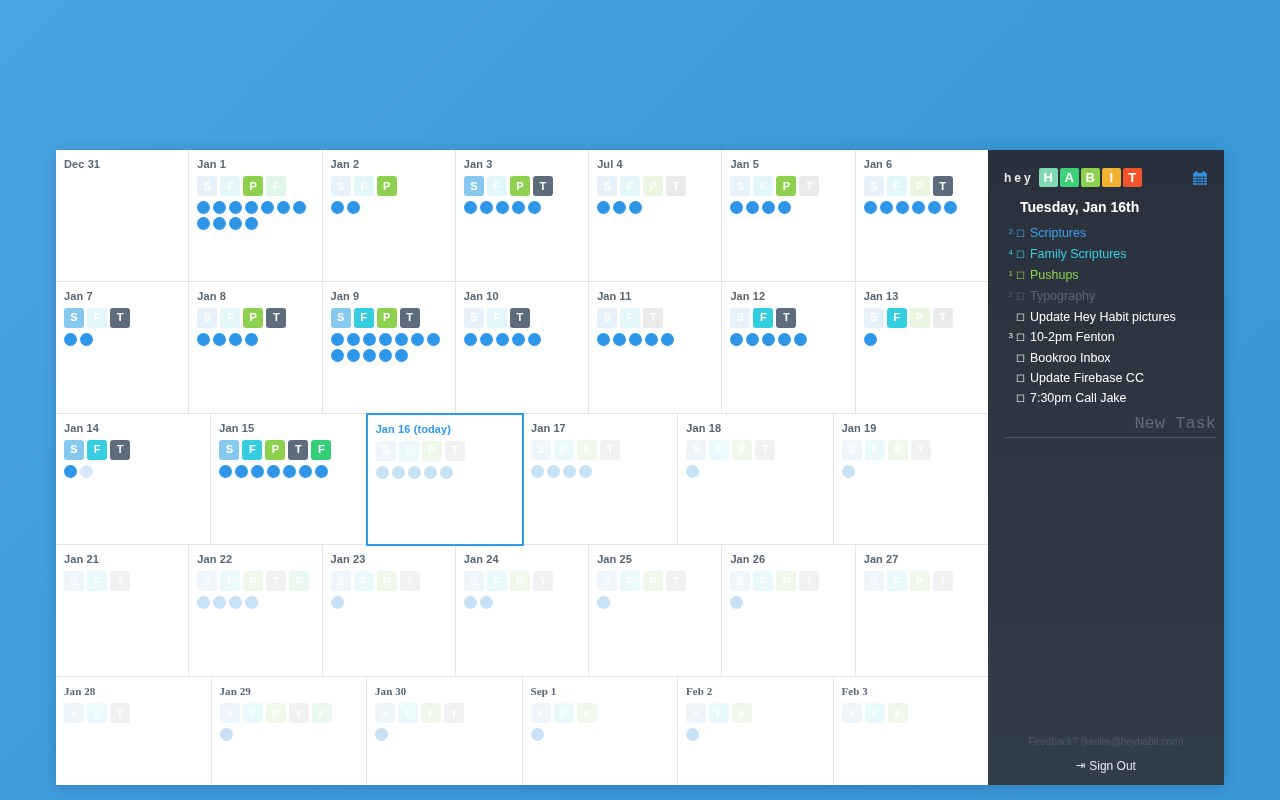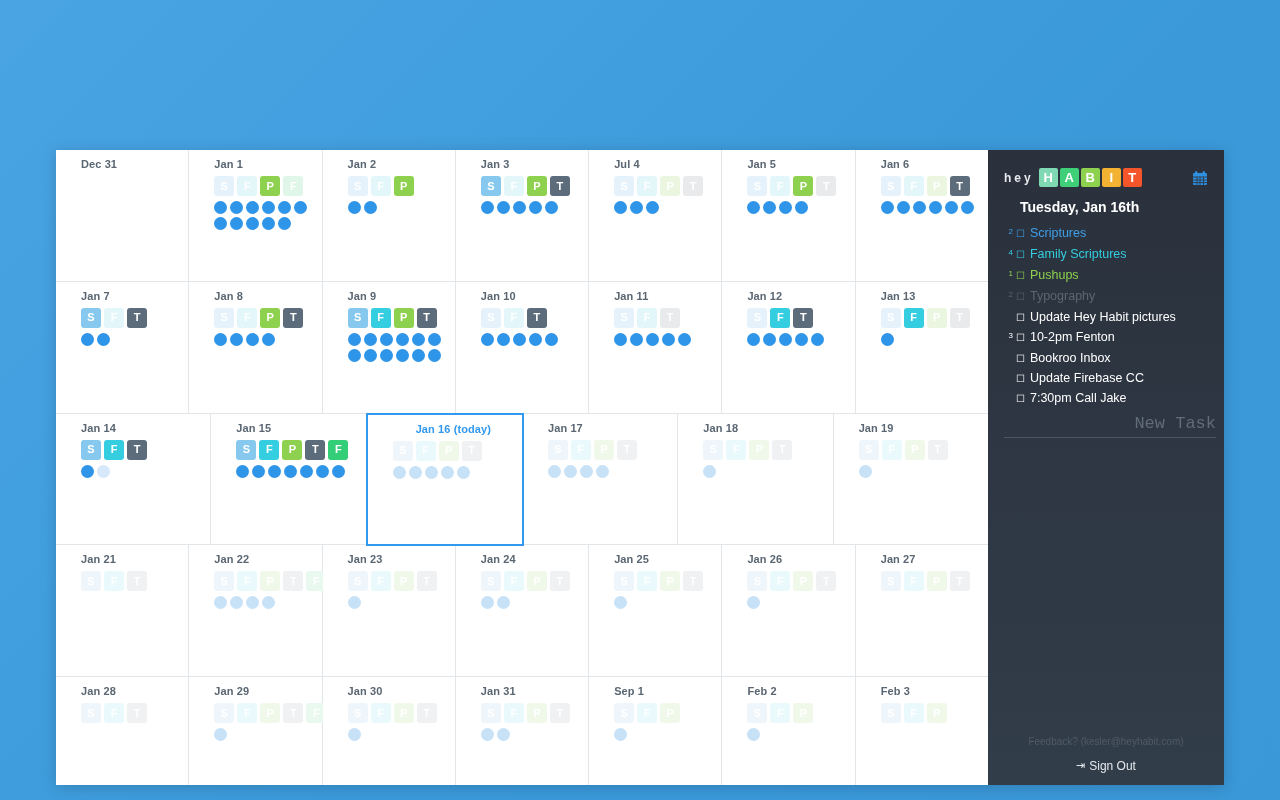--- a/index.html
+++ b/index.html
@@ -53,40 +53,40 @@
     display: flex;
     flex: 1 1 0;
     min-height: 0;
   }
   .cal-row:last-child { flex: 0 0 108px; }
   .day {
     flex: 1 1 0;
     background: #ffffff;
     border-right: 1px solid #e3e6e9;
     border-bottom: 1px solid #e3e6e9;
-    padding: 8px 8px 4px 25px;
+    padding: 8px 8px 4px 8px;
     position: relative;
     min-width: 0;
   }
   .day:last-child { border-right: none; }
-  .cal-row:last-child .day { border-bottom: none; }
+  .cal-row:last-child .day { border-bottom: none; font-family: Liberation Serif, serif; }
   .day.today {
     border: 2px solid #3399ee;
     margin: -1px;
     z-index: 3;
   }
   .day-label {
     font-size: 11px;
     font-weight: bold;
     color: #5a6672;
     letter-spacing: .1px;
     margin-bottom: 6px;
     white-space: nowrap;
   }
-  .day.today .day-label { color: #3399ee; text-align: center; }
+  .day.today .day-label { color: #3399ee; }
 
   .badges {
     display: flex;
     gap: 3px;
     margin-bottom: 5px;
     flex-wrap: nowrap;
   }
   .badge {
     width: 20px; height: 20px;
     border-radius: 3px;
@@ -659,33 +659,20 @@
           </div>
           <div class="day">
             <div class="day-label">Jan 30</div>
             <div class="badges">
               <span class="badge b-s-dim">S</span>
               <span class="badge b-f-dim">F</span>
               <span class="badge b-p-dim">P</span>
               <span class="badge b-t-dim">T</span>
             </div>
             <div class="dots">
-              <span class="dot pale"></span>
-            </div>
-          </div>
-          <div class="day">
-            <div class="day-label">Jan 31</div>
-            <div class="badges">
-              <span class="badge b-s-dim">S</span>
-              <span class="badge b-f-dim">F</span>
-              <span class="badge b-p-dim">P</span>
-              <span class="badge b-t-dim">T</span>
-            </div>
-            <div class="dots">
-              <span class="dot pale"></span>
               <span class="dot pale"></span>
             </div>
           </div>
           <div class="day">
             <div class="day-label">Sep 1</div>
             <div class="badges">
               <span class="badge b-s-dim">S</span>
               <span class="badge b-f-dim">F</span>
               <span class="badge b-p-dim">P</span>
             </div>

